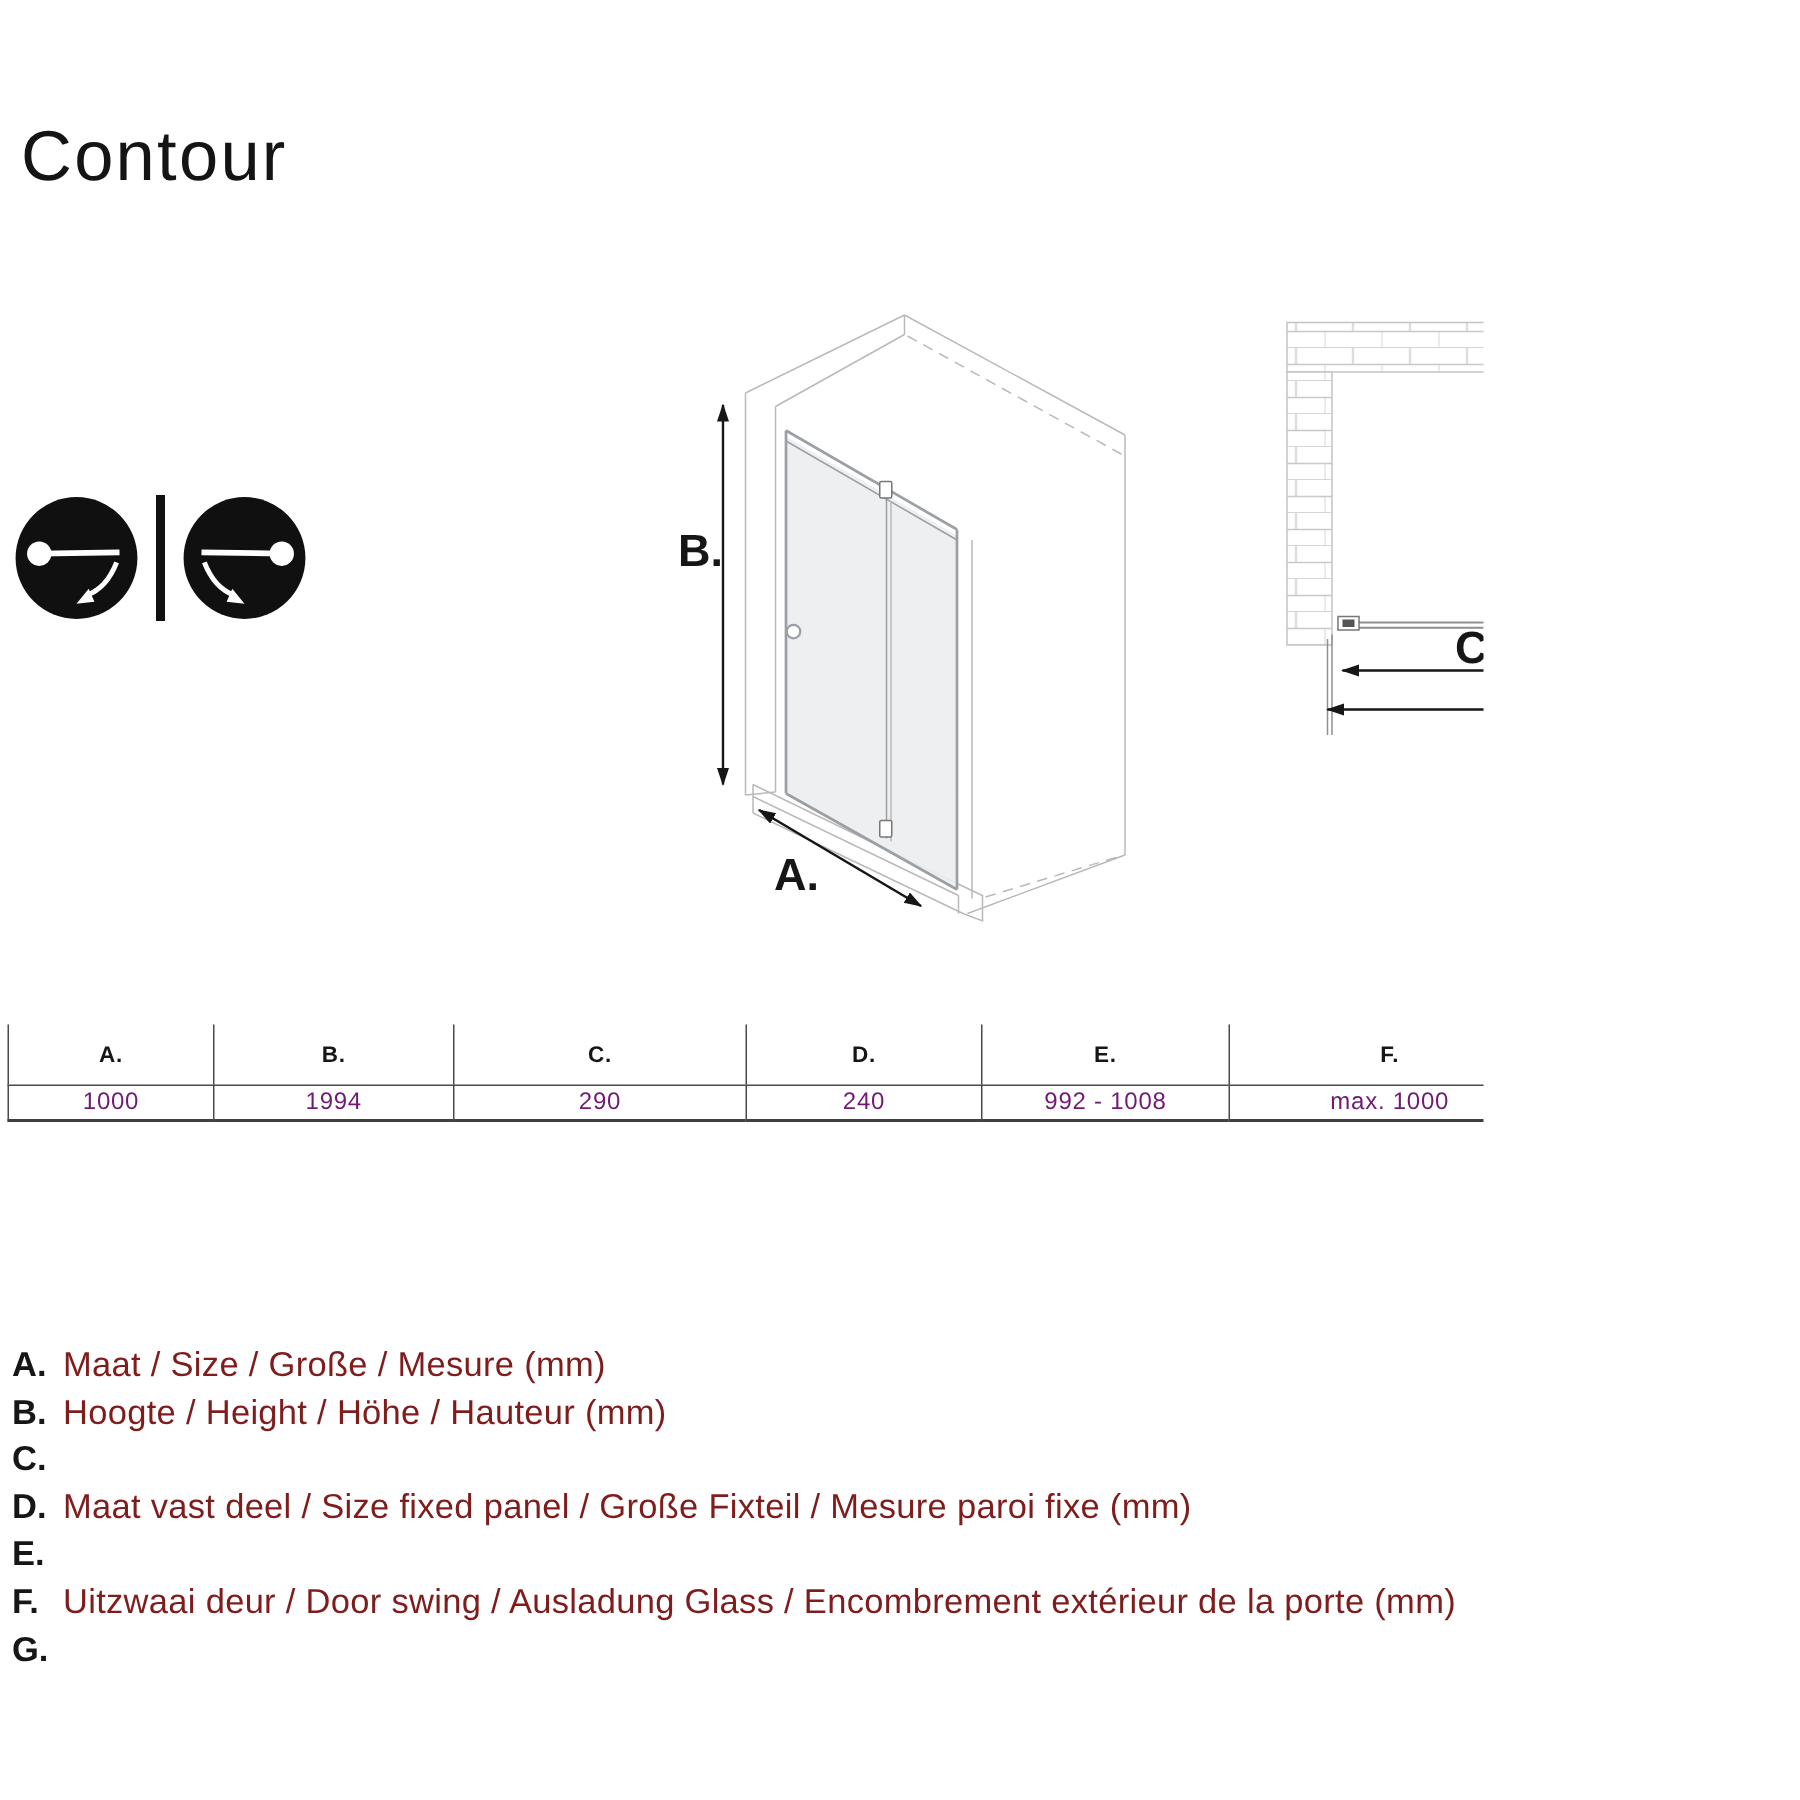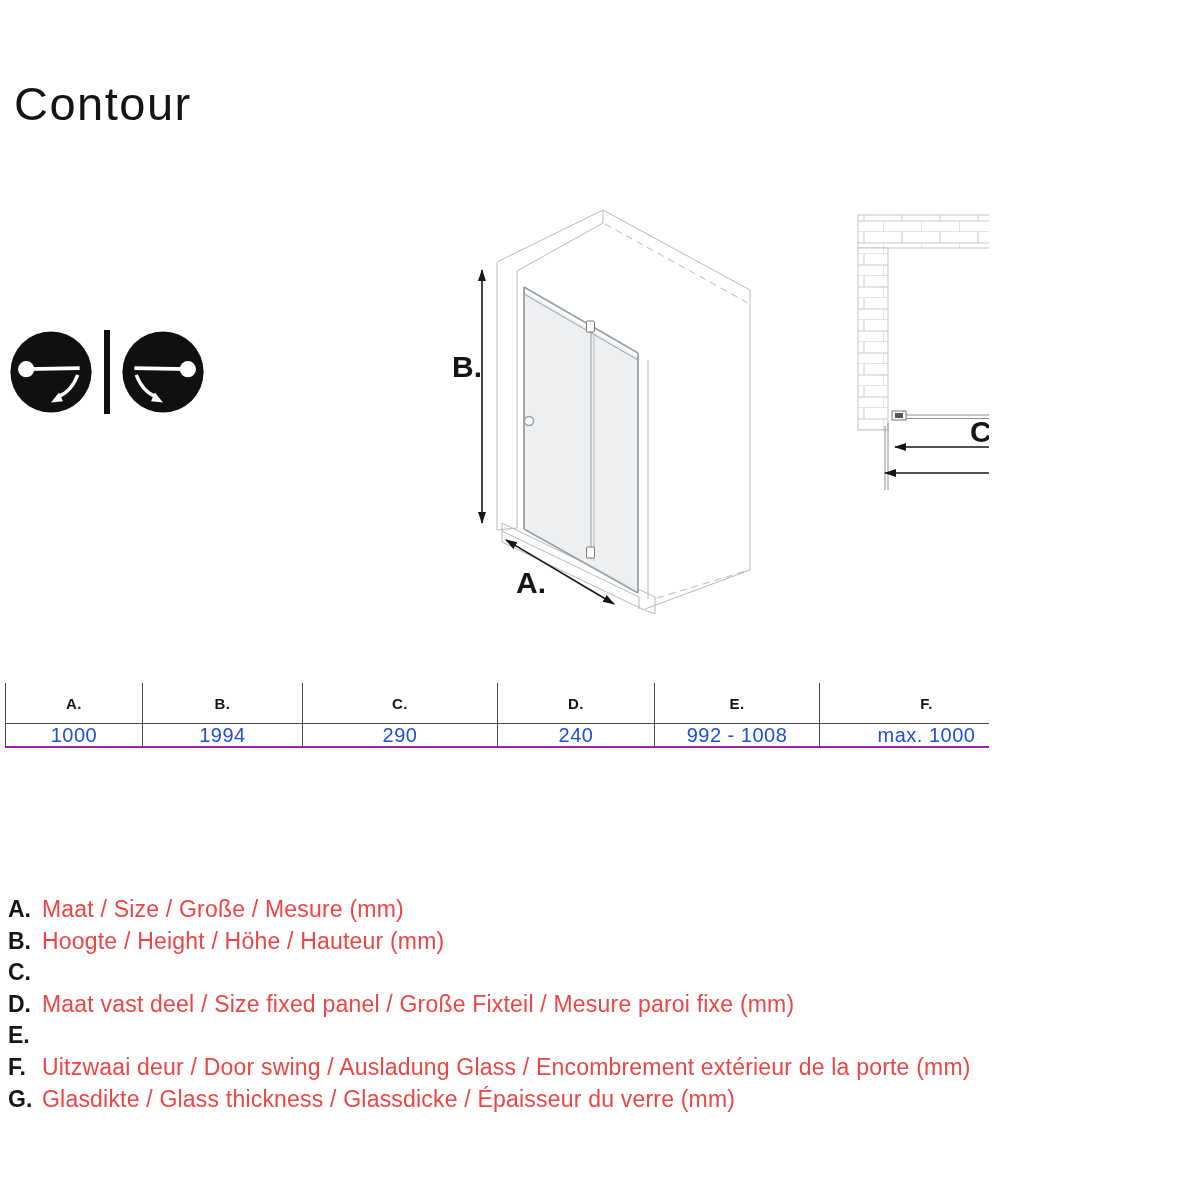--- a/index.html
+++ b/index.html
@@ -30,29 +30,29 @@
   .brick-edge{stroke:#c3c3c3;stroke-width:1;}
   .dimtext{font-family:"Liberation Sans",sans-serif;font-weight:bold;font-size:30px;fill:#161616;}
 
   
   .dim-table{position:absolute;left:5px;top:683px;display:grid;
              grid-template-columns:137px 160px 195px 157px 165px 214px 164px;
              grid-template-rows:40px 25px;box-sizing:border-box;}
   .dim-table div{box-sizing:border-box;display:flex;align-items:center;justify-content:center;}
   .th{border-left:1.5px solid #4a4a4a;font-weight:bold;font-size:15px;color:#161616;letter-spacing:.5px;}
   .th.last{border-right:1.5px solid #4a4a4a;}
-  .td{border-left:1.5px solid #4a4a4a;border-top:1.5px solid #4a4a4a;border-bottom:2px solid #a21caf;
-      font-size:20px;color:#1d4ed8;letter-spacing:.5px;}
+  .td{border-left:1.5px solid #4a4a4a;border-top:1.5px solid #4a4a4a;border-bottom:2px solid #404040;
+      font-size:16px;color:#701a75;letter-spacing:.5px;}
   .td.last{border-right:1.5px solid #4a4a4a;}
 
   
   .legend{position:absolute;left:8px;top:896px;width:1180px;}
   .legend-row{display:flex;align-items:baseline;height:31.6px;}
   .legend-letter{font-weight:bold;font-size:23px;width:34px;flex:0 0 34px;color:#161616;}
-  .legend-text{font-size:23px;color:#ef4444;letter-spacing:.2px;white-space:nowrap;}
+  .legend-text{font-size:23px;color:#7f1d1d;letter-spacing:.2px;white-space:nowrap;}
 </style>
 </head>
 <body>
 
 <div class="page">
 
   <div class="title">Contour</div>
 
   <div class="swing-icons">
     <svg width="86" height="86" viewBox="0 0 90 90">
@@ -181,17 +181,16 @@
     </div>
     <div class="legend-row">
       <span class="legend-letter">E.</span>
     </div>
     <div class="legend-row">
       <span class="legend-letter">F.</span>
       <span class="legend-text">Uitzwaai deur / Door swing / Ausladung Glass / Encombrement extérieur de la porte (mm)</span>
     </div>
     <div class="legend-row">
       <span class="legend-letter">G.</span>
-      <span class="legend-text">Glasdikte / Glass thickness / Glassdicke / Épaisseur du verre (mm)</span>
     </div>
   </div>
 
 </div>
 
 </body></html>

